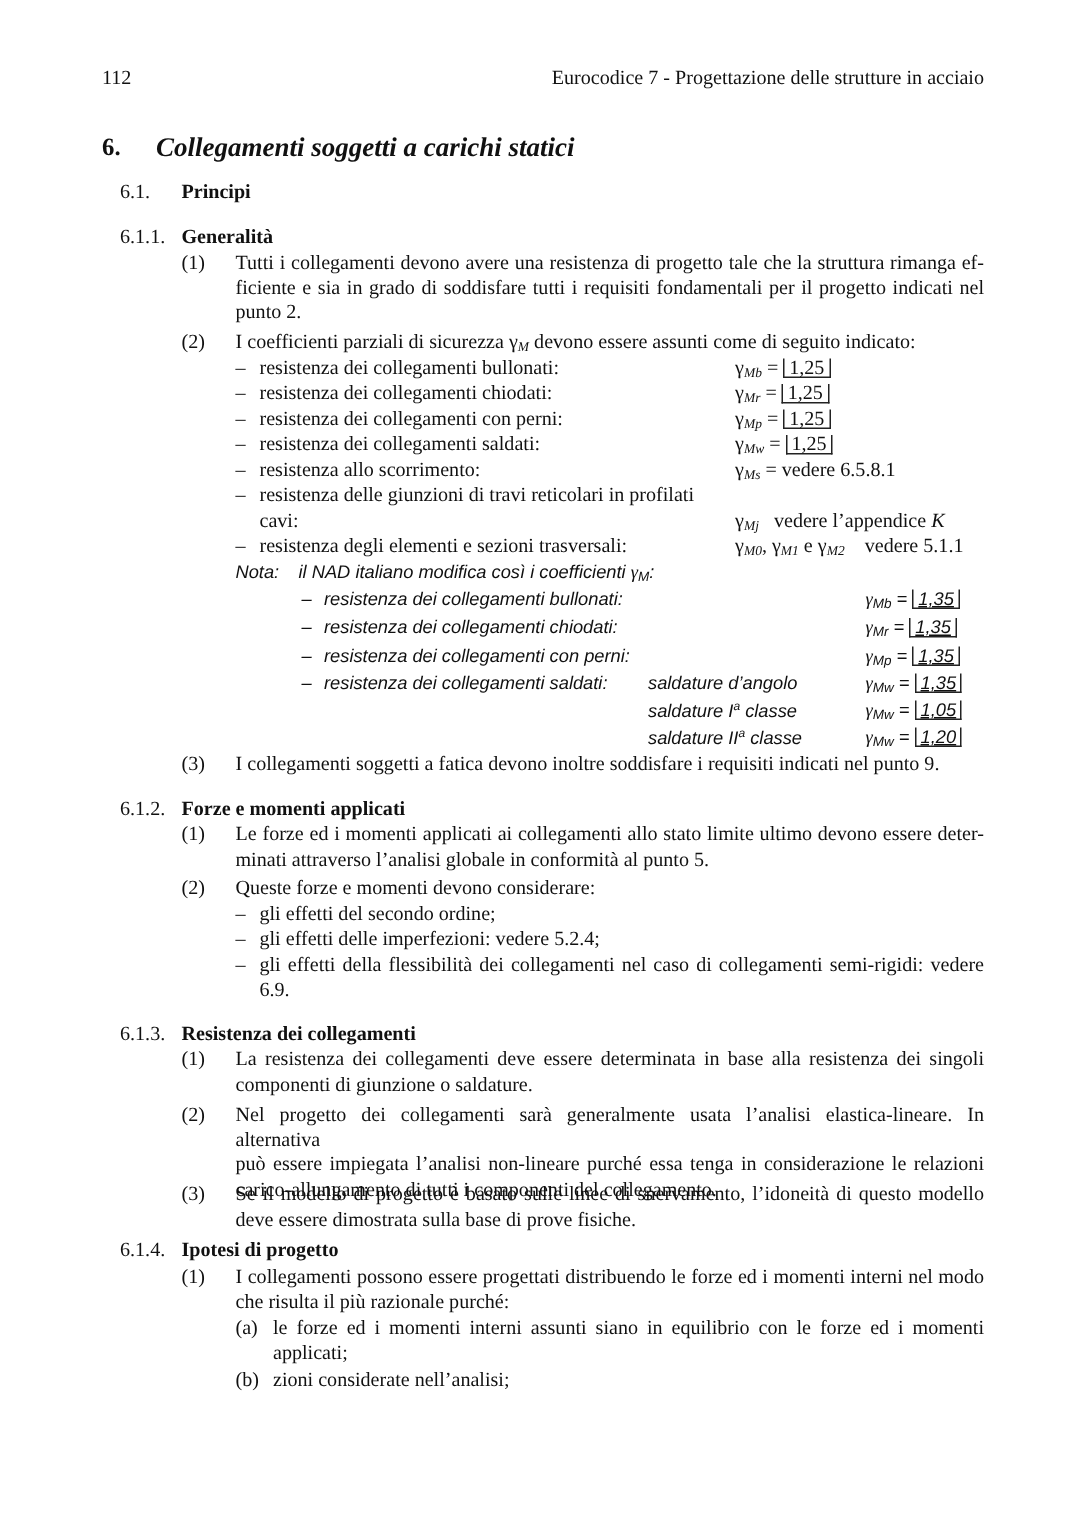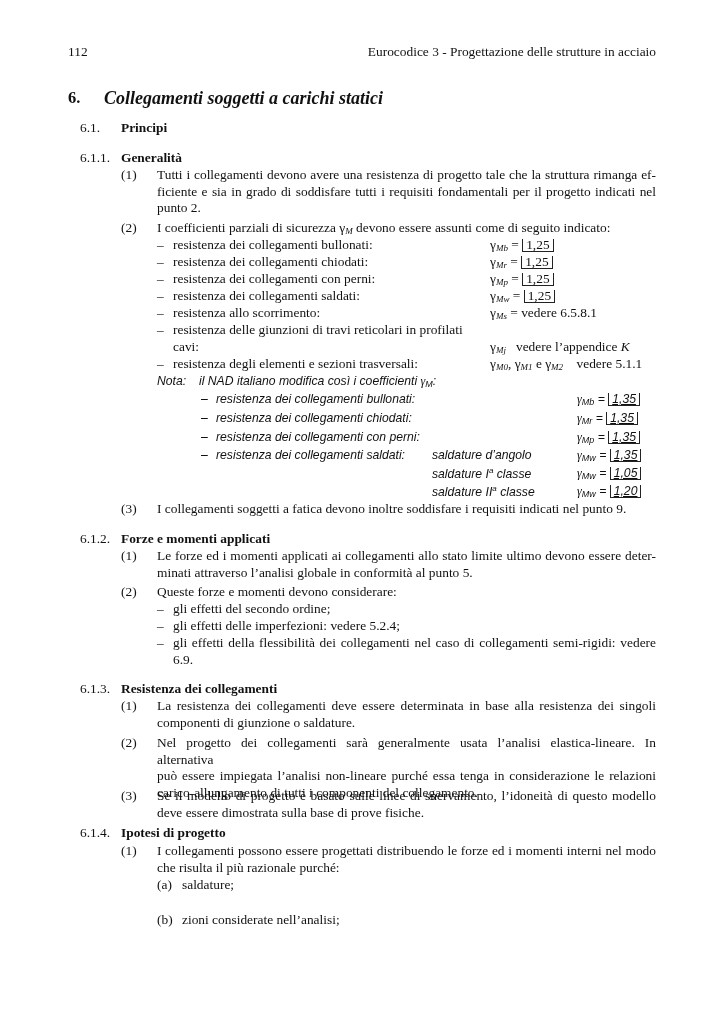--- a/index.html
+++ b/index.html
@@ -28,21 +28,21 @@
   .ndt { left: 216px; }
   .ndmid { left: 432px; }
   .ndg { left: 577px; }
   .subl { left: 157px; }
   .subt { left: 182px; width: 474px; text-align: justify; line-height: 16.6px; }
 </style>
 </head>
 <body>
 
 <div class="abs hdr-left">112</div>
-<div class="abs hdr-right">Eurocodice 3 - Progettazione delle strutture in acciaio</div>
+<div class="abs hdr-right">Eurocodice 7 - Progettazione delle strutture in acciaio</div>
 
 <div class="abs h1num">6.</div>
 <div class="abs h1txt">Collegamenti soggetti a carichi statici</div>
 
 <div class="abs h2num" style="top:120px">6.1.</div>
 <div class="abs h2txt" style="top:120px">Principi</div>
 
 <div class="abs h2num" style="top:150px">6.1.1.</div>
 <div class="abs h2txt" style="top:150px">Generalità</div>
 
@@ -166,19 +166,20 @@
 <div class="abs h2txt" style="top:825px">Ipotesi di progetto</div>
 
 <div class="abs pnum" style="top:843px">(1)</div>
 <div class="abs ptxt" style="top:843px">
   <div class="just">I collegamenti possono essere progettati distribuendo le forze ed i momenti interni nel modo</div>
   <div>che risulta il più razionale purché:</div>
 </div>
 
 <div class="abs subl" style="top:877px">(a)</div>
 <div class="abs subt" style="top:877px">
-  <div>saldature;</div>
+  <div class="just">le forze ed i momenti interni assunti siano in equilibrio con le forze ed i momenti</div>
+  <div>applicati;</div>
 </div>
 
 <div class="abs subl" style="top:912px">(b)</div>
 <div class="abs subt" style="top:912px">
   <div>zioni considerate nell’analisi;</div>
 </div>
 
 </body></html>

